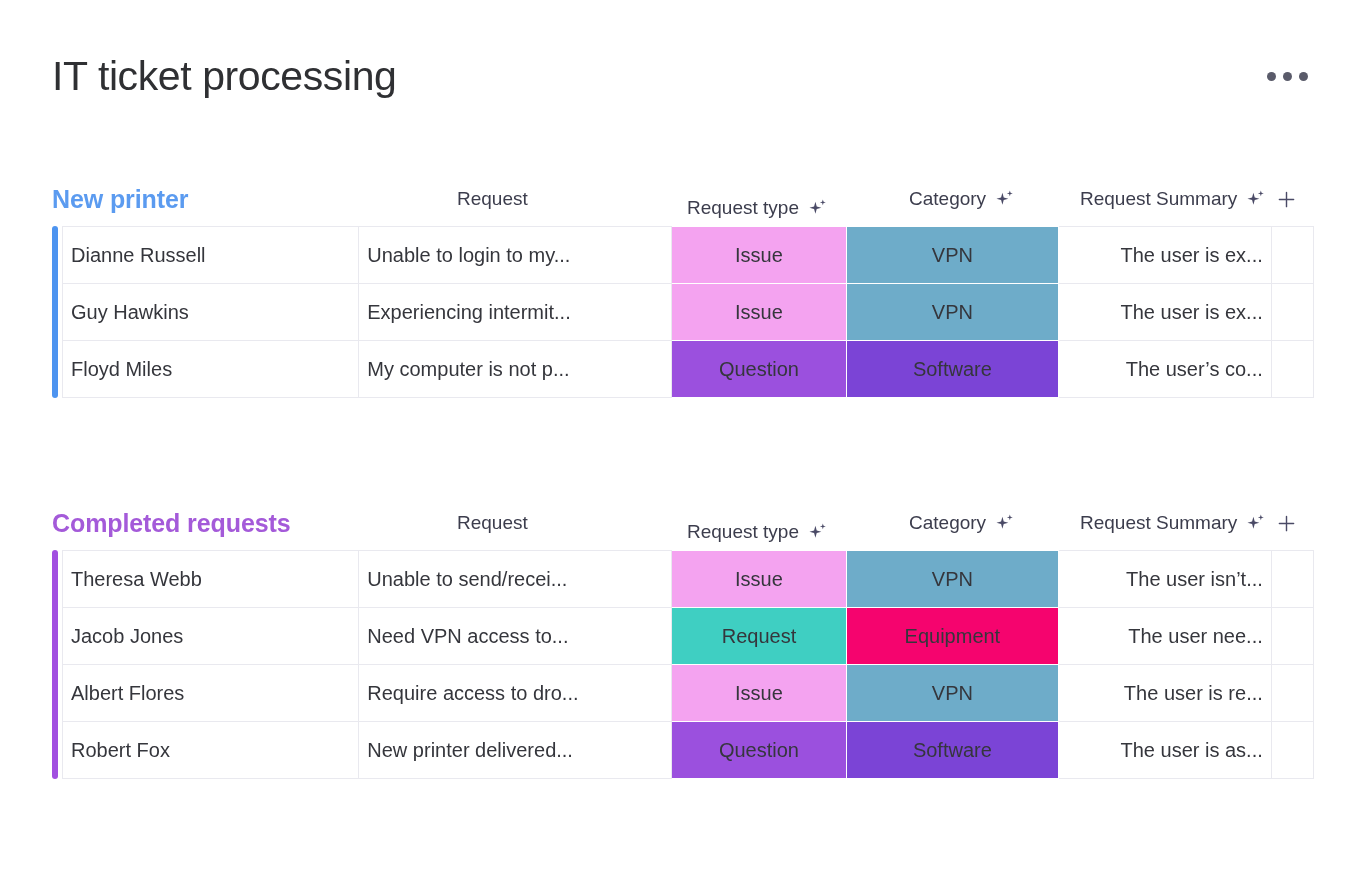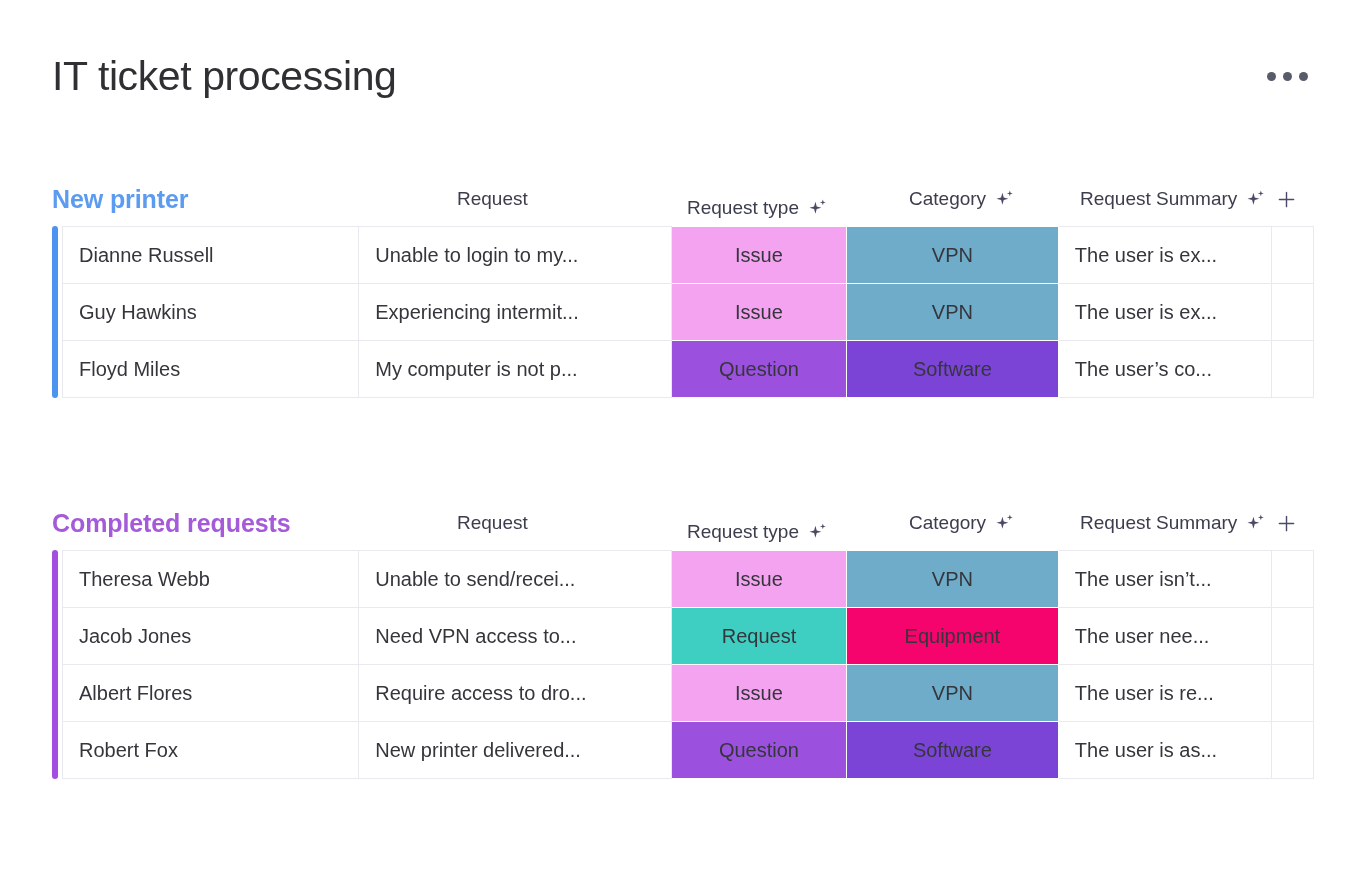--- a/index.html
+++ b/index.html
@@ -122,35 +122,35 @@
   .accent-purple { background: #a24fe0; }
 
   .tbl {
     width: 1252px;
     border-collapse: collapse;
     table-layout: fixed;
     background: #ffffff;
   }
   .tbl td {
     height: 57px;
-    padding: 16px;
+    padding: 8px;
     border: 1px solid #e9e9ef;
     border-left: none;
     vertical-align: middle;
     font-size: 20px;
     color: #35363c;
     font-weight: 400;
   }
   .tbl tr td:first-child { border-left: 1px solid #e9e9ef; }
 
   .c-name    { width: 288px; padding-left: 30px; }
   .c-request { width: 304px; padding-left: 34px; }
   .c-type    { width: 170px; }
   .c-cat     { width: 206px; }
-  .c-summary { width: 207px; padding-left: 28px; }
+  .c-summary { width: 207px; padding-left: 28px; text-align: right; }
   .c-blank   { width: 41px; }
 
   .chip-cell {
     text-align: center;
     color: #ffffff;
     font-size: 20px;
     border-color: #ffffff !important;
     border-top: 1px solid #ffffff !important;
     border-bottom: 1px solid #ffffff !important;
   }

